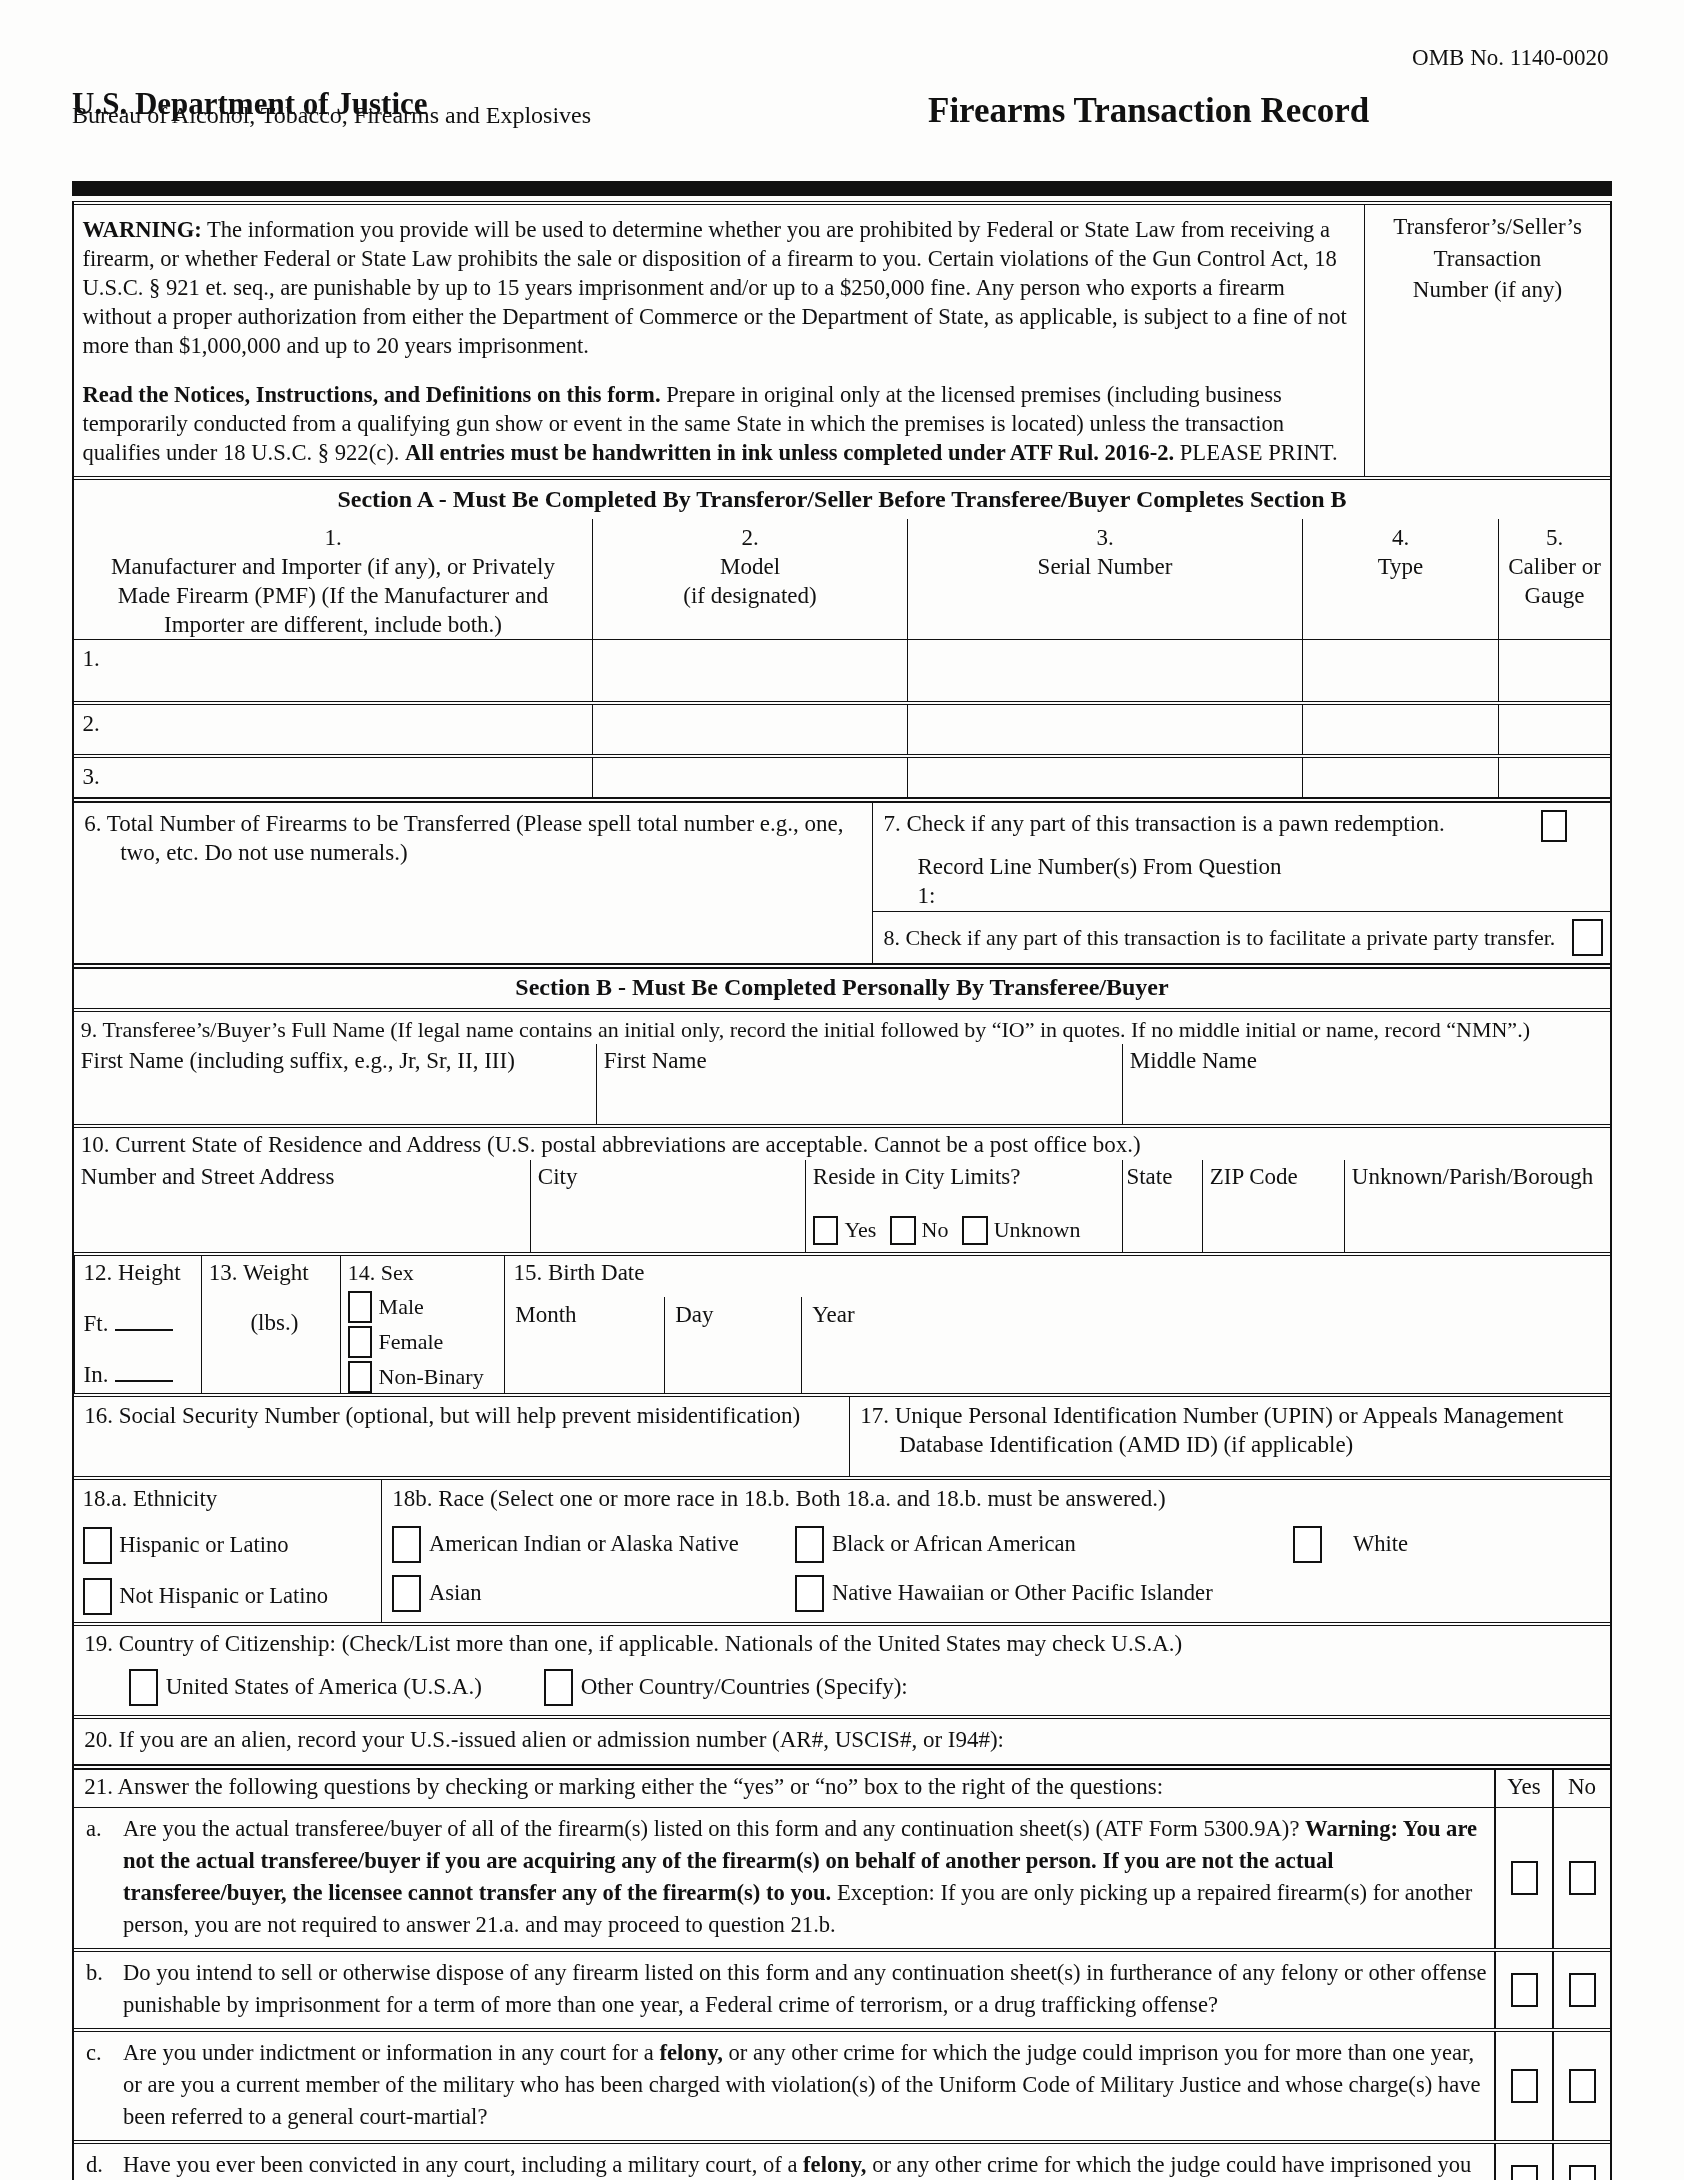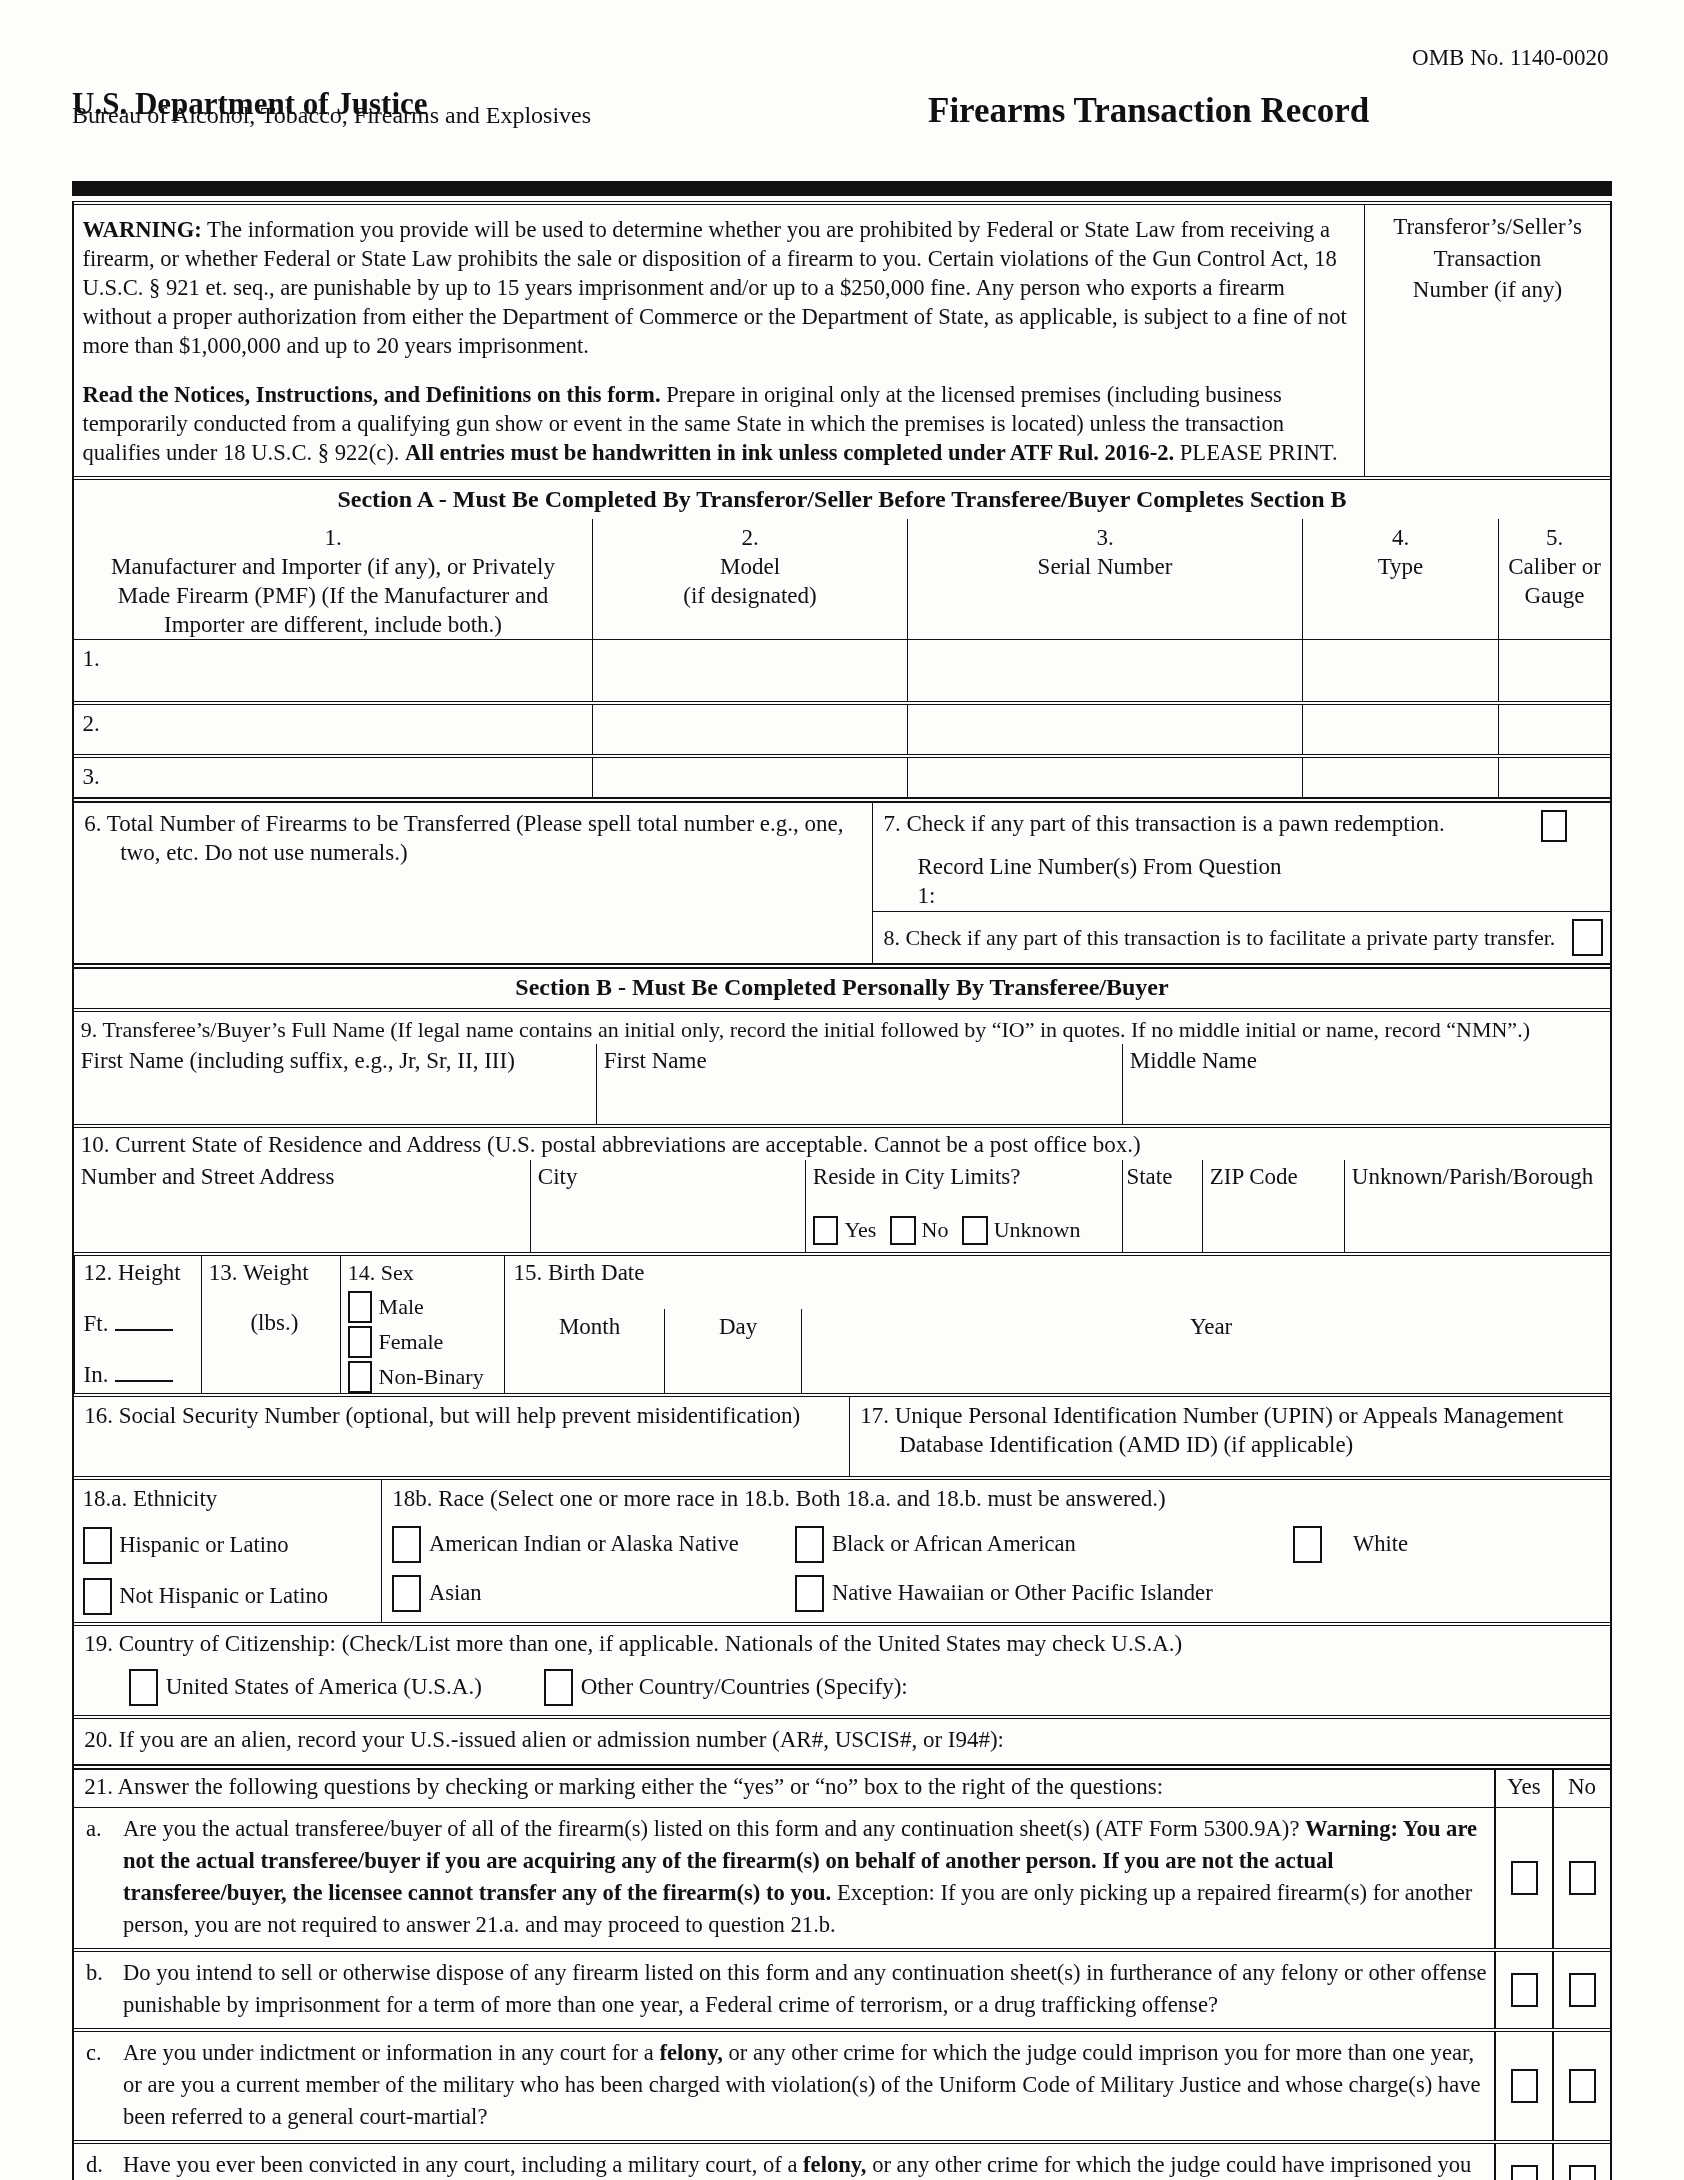--- a/index.html
+++ b/index.html
@@ -78,21 +78,21 @@
   .pobfc{flex:1;border-left:1.7px solid #111;padding:3.4px 0 0 8.5px;}
   .hcell{width:127px;border-left:1.7px solid #111;padding:3.4px 0 0 8.5px;}
   .htline{margin-top:20.4px;}
   .wcell{width:139px;border-left:1.7px solid #111;padding:3.4px 0 0 6.8px;}
   .wlbs{text-align:center;margin-top:20.4px;}
   .scell{width:164px;border-left:1.7px solid #111;padding:3.4px 0 0 6.8px;font-size:22px;}
   .sopt{display:flex;align-items:center;margin-top:3.4px;}
   .sopt .cb{width:24px;height:32px;margin-right:6.8px;}
   .bcell{flex:1;border-left:1.7px solid #111;display:flex;flex-direction:column;}
   .bcell .lbl{padding:3.4px 0 0 8.5px;}
-  .brow{display:flex;flex:1;margin-top:21px;text-align:center;}
+  .brow{display:flex;flex:1;margin-top:9px;}
   .bm{width:159px;padding:3.4px 0 0 10.2px;box-sizing:border-box;}
   .bd{width:137px;border-left:1.7px solid #111;padding:3.4px 0 0 10.2px;box-sizing:border-box;}
   .by{flex:1;border-left:1.7px solid #111;padding:3.4px 0 0 10.2px;box-sizing:border-box;}
   
   .q1617{border-top:4.3px double #111;display:flex;min-height:79px;}
   .q16{width:776px;border-right:1.7px solid #111;padding:5.1px 8.5px 0 10.2px;box-sizing:border-box;}
   .q17{flex:1;padding:5.1px 13.6px 0 10.2px;box-sizing:border-box;}
   .hang46{padding-left:39px;text-indent:-39px;}
   
   .q18{border-top:4.3px double #111;display:flex;min-height:121px;}

